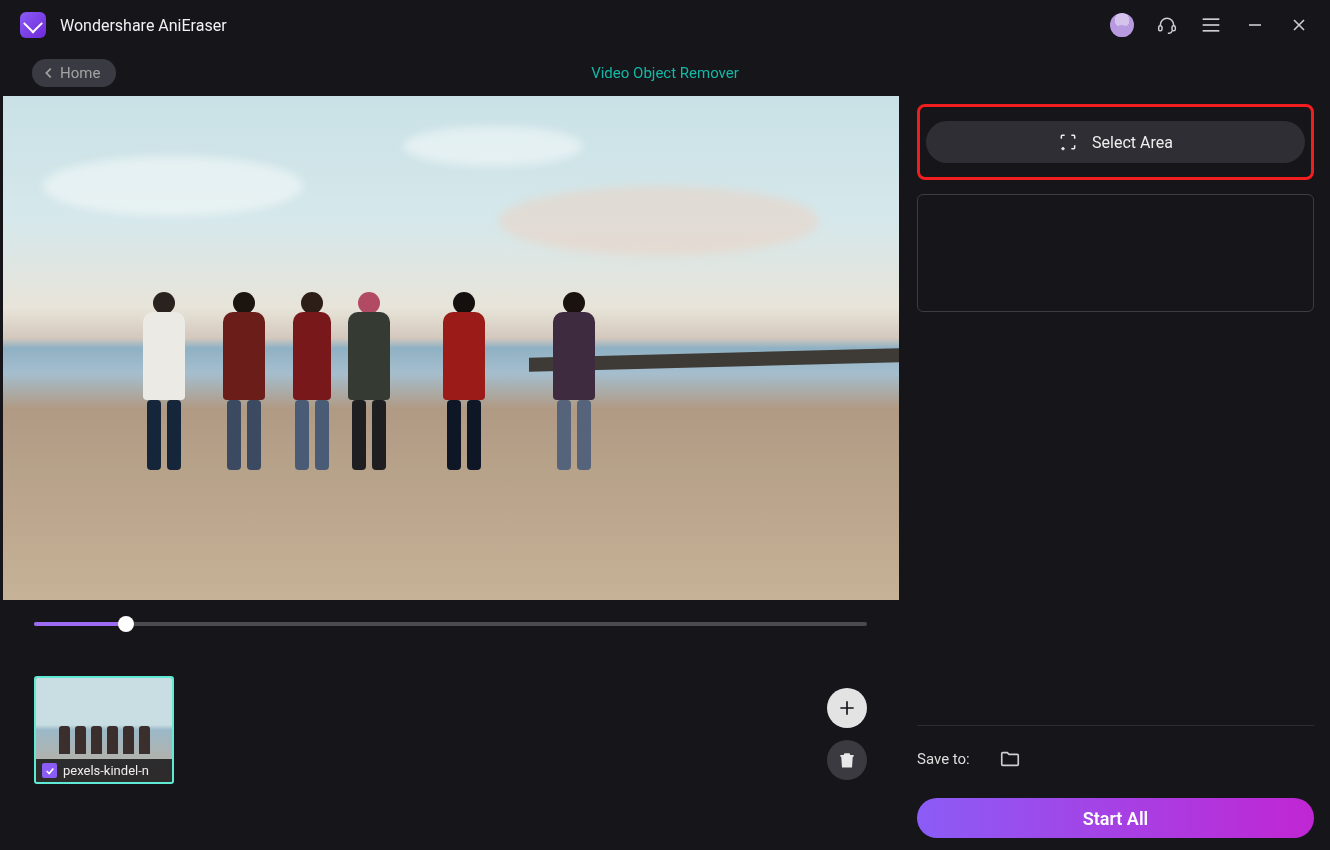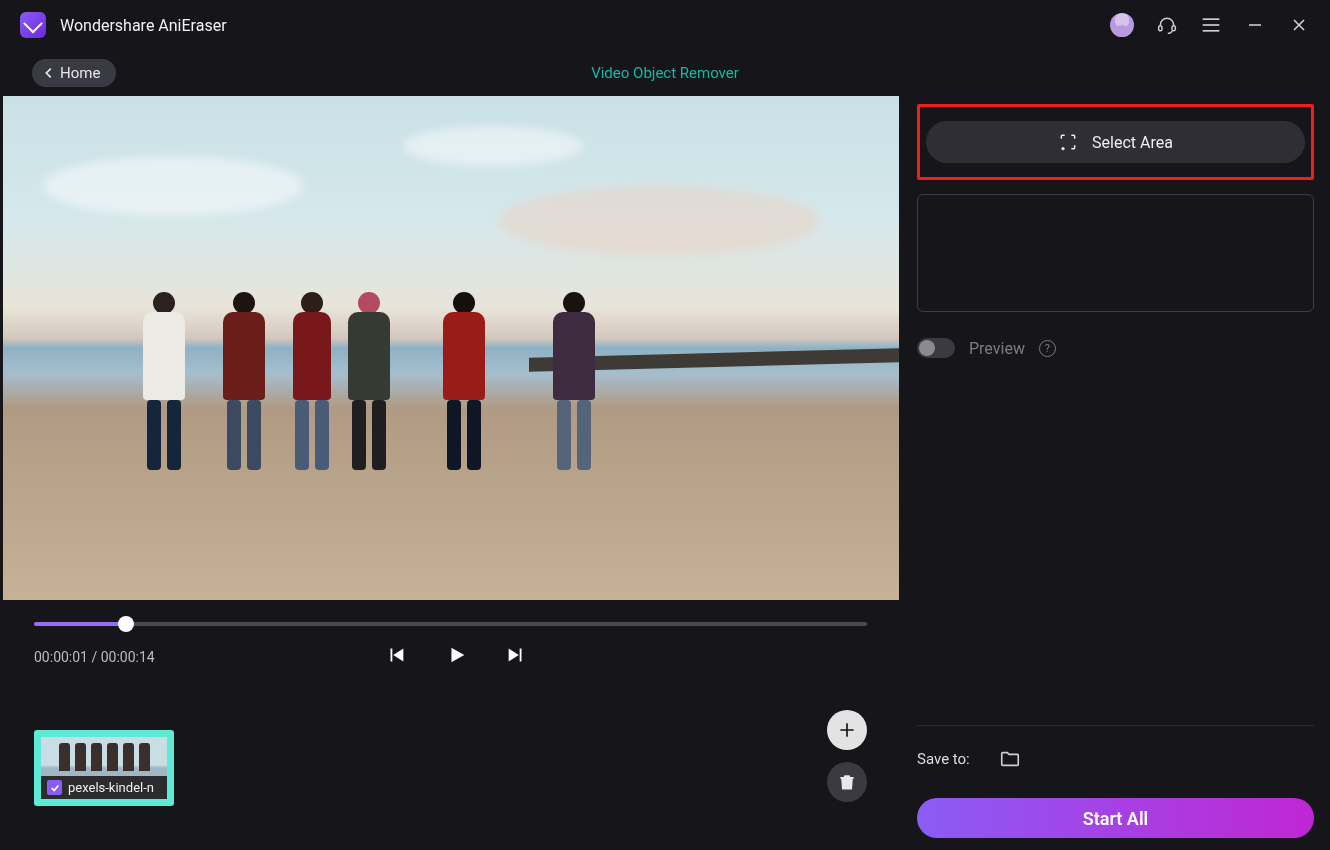--- a/index.html
+++ b/index.html
@@ -51,21 +51,21 @@
   }
   .home-btn {
     background: #3a3a42;
     border-radius: 16px;
     padding: 5px 16px 5px 10px;
     display: flex;
     align-items: center;
     gap: 4px;
     cursor: pointer;
     font-size: 15px;
-    color: #e5e5e5;
+    color: #a3a3a3;
   }
   .home-btn svg{width:14px;height:14px}
   .page-title {
     position: absolute;
     left: 50%;
     transform: translateX(-50%);
     font-size: 15px;
     color: #14b8a6;
   }
   .main {
@@ -110,35 +110,35 @@
   .seek-row{padding:22px 34px 10px}
   .seek{height:4px;background:#4a4a50;border-radius:2px;position:relative;cursor:pointer}
   .seek-fill{height:100%;width:11%;background:#9b6cf2;border-radius:2px}
   .seek-thumb{position:absolute;left:11%;top:50%;transform:translate(-50%,-50%);width:16px;height:16px;border-radius:50%;background:#fff}
   .controls{padding:8px 34px 0;display:flex;align-items:center}
   .time{font-size:14px;color:#bcbcbc}
   .play-controls{flex:1;display:flex;justify-content:center;gap:38px}
   .pc-btn{color:#fff;cursor:pointer}
   .pc-btn svg{width:22px;height:22px;fill:#fff}
   .thumb-row{display:flex;align-items:flex-end;padding:40px 34px 10px;gap:12px}
-  .thumb{width:140px;height:76px;border:7px solid #5eead4;border-radius:3px;position:relative;overflow:hidden;cursor:pointer}
+  .thumb{width:140px;height:108px;border:2px solid #5eead4;border-radius:3px;position:relative;overflow:hidden;cursor:pointer}
   .thumb-img{width:100%;height:100%;
     background:
       linear-gradient(to bottom,#c9dee3 0%,#c9dee3 45%,#9bb8c8 50%,#c2ae96 100%)}
   .thumb-sil{position:absolute;bottom:28px;left:10px;right:10px;height:34px;display:flex;gap:5px;align-items:flex-end;justify-content:center}
   .thumb-sil span{width:11px;height:28px;background:#3a2f2c;border-radius:3px 3px 0 0}
   .thumb-label{position:absolute;left:0;right:0;bottom:0;background:rgba(20,20,24,.85);padding:4px 6px;display:flex;align-items:center;gap:6px;font-size:13px;color:#eee}
   .thumb-check{width:15px;height:15px;background:#8b5cf6;border-radius:2px;display:flex;align-items:center;justify-content:center}
   .thumb-check svg{width:10px;height:10px}
   .thumb-actions{margin-left:auto;display:flex;flex-direction:column;gap:12px;padding-bottom:4px}
   .circ-btn{width:40px;height:40px;border-radius:50%;background:#e3e3e3;color:#15151a;display:flex;align-items:center;justify-content:center;cursor:pointer}
   .circ-btn svg{width:20px;height:20px}
   .circ-btn.dark{background:#3a3a40;color:#e8e8e8}
   .right{flex:1;padding:8px 16px 0 16px;display:flex;flex-direction:column}
-  .highlight-box{border:3px solid #f01e1e;padding:14px 6px;border-radius:2px;margin-bottom:14px}
+  .highlight-box{border:3px solid #f01e1e;padding:14px 6px;border-radius:8px;margin-bottom:14px}
   .select-area-btn{background:#2e2e34;border-radius:22px;height:42px;display:flex;align-items:center;justify-content:center;gap:14px;cursor:pointer;color:#eee;font-size:16px}
   .select-area-btn svg{width:20px;height:20px}
   .wm-label{font-size:15px;color:#d4d4d4;margin:6px 0 12px}
   .wm-area{height:118px;border:1px solid #3c3c42;border-radius:6px;margin-bottom:26px}
   .preview-row{display:flex;align-items:center;gap:14px;color:#7c7c80}
   .toggle{width:38px;height:20px;background:#3a3a40;border-radius:12px;position:relative;cursor:pointer}
   .toggle-knob{position:absolute;left:2px;top:2px;width:16px;height:16px;border-radius:50%;background:#8a8a90}
   .help-icon{border:1.5px solid #7c7c80;border-radius:50%;width:17px;height:17px;display:flex;align-items:center;justify-content:center;font-size:11px}
   .right-spacer{flex:1}
   .divider{height:1px;background:#2c2c32;margin-bottom:22px}
@@ -255,45 +255,20 @@
         </div>
     </div>
 
     <div class="seek-row">
       <div class="seek">
         <div class="seek-fill"></div>
         <div class="seek-thumb"></div>
       </div>
     </div>
 
-    <div class="controls">
-      <div class="time">
-        <span>00:00:01</span>
-        <span> / </span>
-        <span>00:00:14</span>
-      </div>
-      <div class="play-controls">
-        <div class="pc-btn">
-          <svg viewBox="0 0 24 24">
-              <path d="M6 5h2v14H6zM20 5v14L9 12z"></path>
-            </svg>
-        </div>
-        <div class="pc-btn">
-          <svg viewBox="0 0 24 24">
-              <path d="M7 4l14 8L7 20z"></path>
-            </svg>
-        </div>
-        <div class="pc-btn">
-          <svg viewBox="0 0 24 24">
-              <path d="M16 5h2v14h-2zM4 5v14l11-7z"></path>
-            </svg>
-        </div>
-      </div>
-      <div style="width:110px"></div>
-    </div>
 
     <div class="thumb-row">
       <div class="thumb">
         <div class="thumb-img">
           <div class="thumb-sil">
               <span></span>
               <span></span>
               <span></span>
               <span></span>
               <span></span>
@@ -331,27 +306,20 @@
           <path d="M4 8V5a1 1 0 011-1h3M16 4h3a1 1 0 011 1v3M20 16v3a1 1 0 01-1 1h-3"></path>
           <line x1="6" y1="18" x2="6" y2="22"></line>
             <line x1="4" y1="20" x2="8" y2="20"></line>
         </svg>
         <span>Select Area</span>
       </div>
     </div>
 
     <div class="wm-area"></div>
 
-    <div class="preview-row">
-      <div class="toggle">
-        <div class="toggle-knob"></div>
-      </div>
-      <span>Preview</span>
-      <div class="help-icon">?</div>
-    </div>
 
     <div class="right-spacer"></div>
     <div class="divider"></div>
 
     <div class="save-row">
       <div class="save-label">Save to:</div>
       <div class="folder-icon">
         <svg viewBox="0 0 24 24" fill="none" stroke="currentColor" stroke-width="1.8">
             <path d="M3 6a1 1 0 011-1h5l2 2h9a1 1 0 011 1v10a1 1 0 01-1 1H4a1 1 0 01-1-1V6z"></path>
           </svg>

